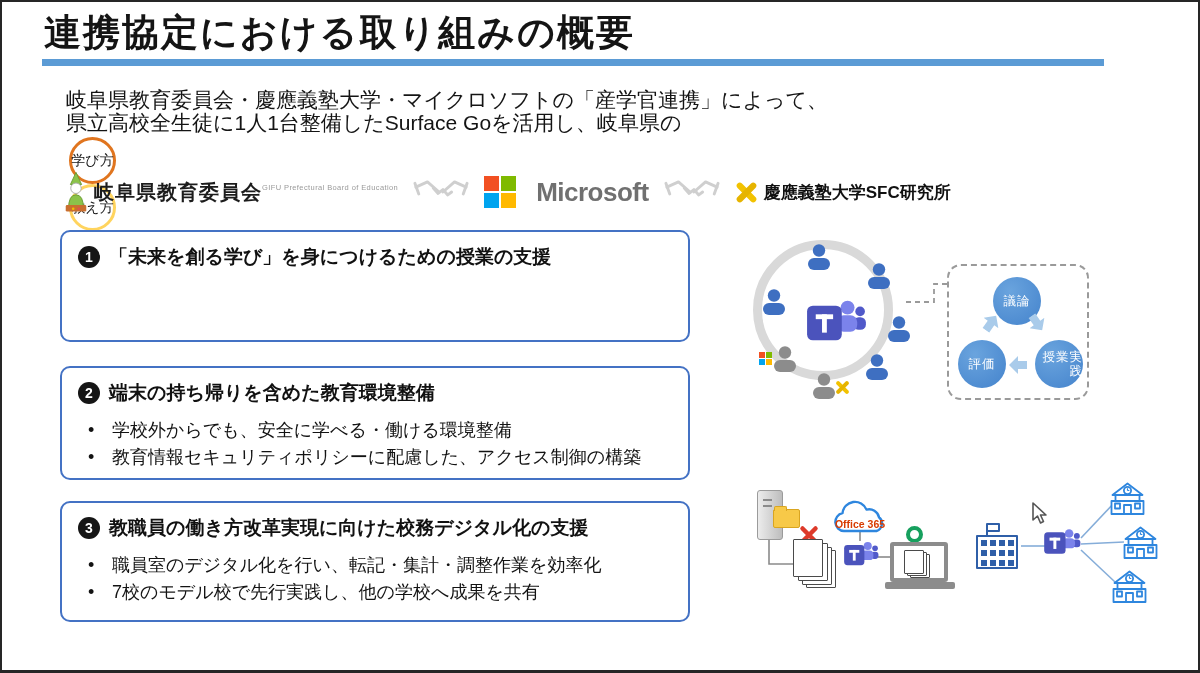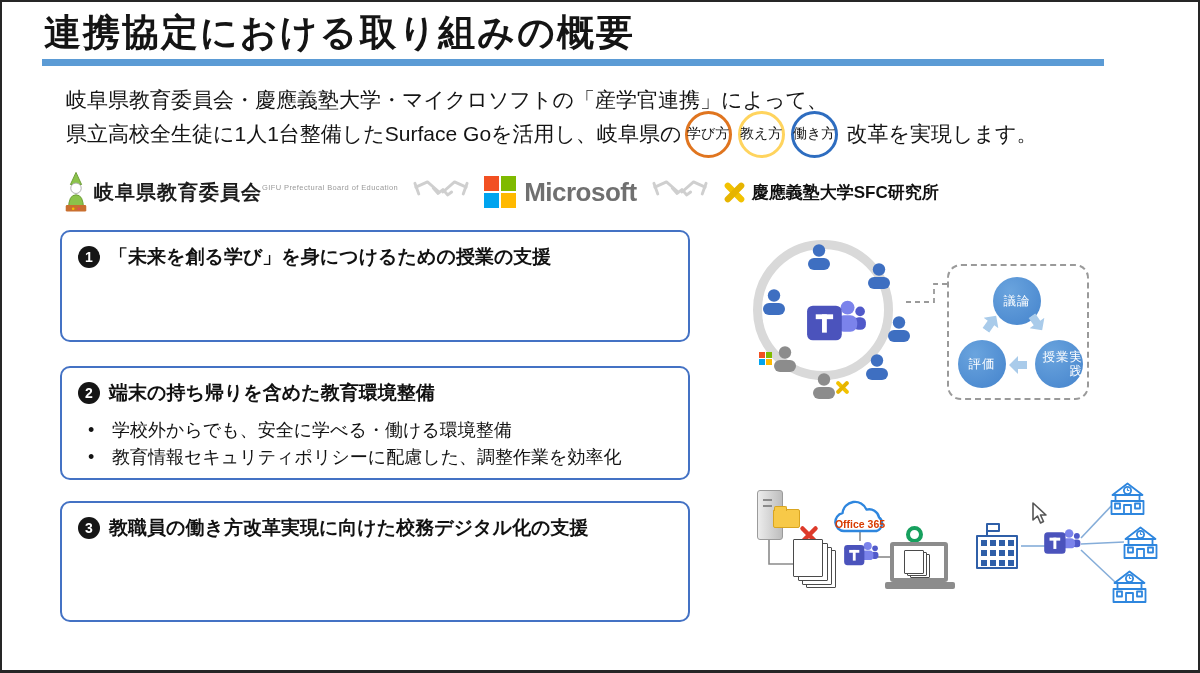--- a/index.html
+++ b/index.html
@@ -10,34 +10,34 @@
     border:2px solid #262626; border-bottom-width:3px; overflow:hidden;
   }
   
   .title{
     position:absolute; left:42px; top:6px; font-size:37px; font-weight:700;
     color:#141414; letter-spacing:2px; white-space:nowrap;
   }
   .title-rule{ position:absolute; left:40px; top:57px; width:1062px; height:7px; background:#5B9BD5; }
   
   .intro-line1{ position:absolute; left:64px; top:84px; font-size:21px; color:#141414; white-space:nowrap; }
-  .intro-line2{ position:absolute; left:64px; top:107px; height:50px; display:flex; align-items:center; font-size:21px; color:#141414; white-space:nowrap; }
+  .intro-line2{ position:absolute; left:64px; top:107px; height:50px; display:flex; align-items:flex-start; font-size:21px; color:#141414; white-space:nowrap;flex-direction:column; }
   .reform-circle{
     width:47px; height:47px; border-radius:50%; background:#fff;
     display:flex; align-items:center; justify-content:center;
     font-size:14px; color:#141414; margin:0 3px; flex:0 0 auto;
   }
   .intro-suffix{ margin-left:6px; }
   
   .logos{ position:absolute; left:60px; top:166px; height:48px; display:flex; align-items:center; gap:14px; }
   .gifu{ display:flex; align-items:center; gap:4px; }
   .gifu-text{ display:flex; flex-direction:row; line-height:1.05; }
   .gifu-name{ font-size:20px; font-weight:700; color:#1c1c1c; letter-spacing:1px; white-space:nowrap; }
   .gifu-sub{ font-size:7.5px; color:#9a9a9a; letter-spacing:.4px; margin-top:2px; }
-  .mslogo{ display:flex; align-items:center; gap:8px; }
+  .mslogo{ display:flex; align-items:center; gap:20px; }
   .ms-squares{ display:grid; grid-template-columns:15px 15px; grid-template-rows:15px 15px; gap:2px; }
   .ms-squares i{ display:block; }
   .ms-squares i:nth-child(1){ background:#F25022; }
   .ms-squares i:nth-child(2){ background:#7FBA00; }
   .ms-squares i:nth-child(3){ background:#00A4EF; }
   .ms-squares i:nth-child(4){ background:#FFB900; }
   .ms-word{ font-size:26px; font-weight:600; color:#707070; letter-spacing:-.5px; }
   .keio{ display:flex; align-items:flex-start; gap:6px; }
   .keio-name{ font-size:17px; font-weight:700; color:#111; white-space:nowrap; }
   
@@ -219,29 +219,33 @@
     </div>
   </div>
 
   <div class="ibox" style="top:364px;height:114px">
     <div class="ibox-head">
       <span class="inum">2</span>
       <span>端末の持ち帰りを含めた教育環境整備</span>
     </div>
     <ul>
       <li>学校外からでも、安全に学べる・働ける環境整備</li>
-      <li>教育情報セキュリティポリシーに配慮した、調整作業を効率化</li>
+      <li>教育情報セキュリティポリシーに配慮した、アクセス制御の構築</li>
     </ul>
   </div>
 
   <div class="ibox" style="top:499px;height:121px">
     <div class="ibox-head">
       <span class="inum">3</span>
       <span>教職員の働き方改革実現に向けた校務デジタル化の支援</span>
     </div>
+    <ul>
+      <li>職員室のデジタル化を行い、転記・集計・調整作業を効率化</li>
+      <li>7校のモデル校で先行実践し、他の学校へ成果を共有</li>
+    </ul>
   </div>
 
   <div class="community">
     <div class="ring"></div>
     <svg class="abs" style="left:58px;top:10px" width="28" height="26" fill="#3E6FC1">
         <use href="#sym-person"></use>
       </svg>
     <svg class="abs" style="left:118px;top:29px" width="28" height="26" fill="#3E6FC1">
         <use href="#sym-person"></use>
       </svg>

